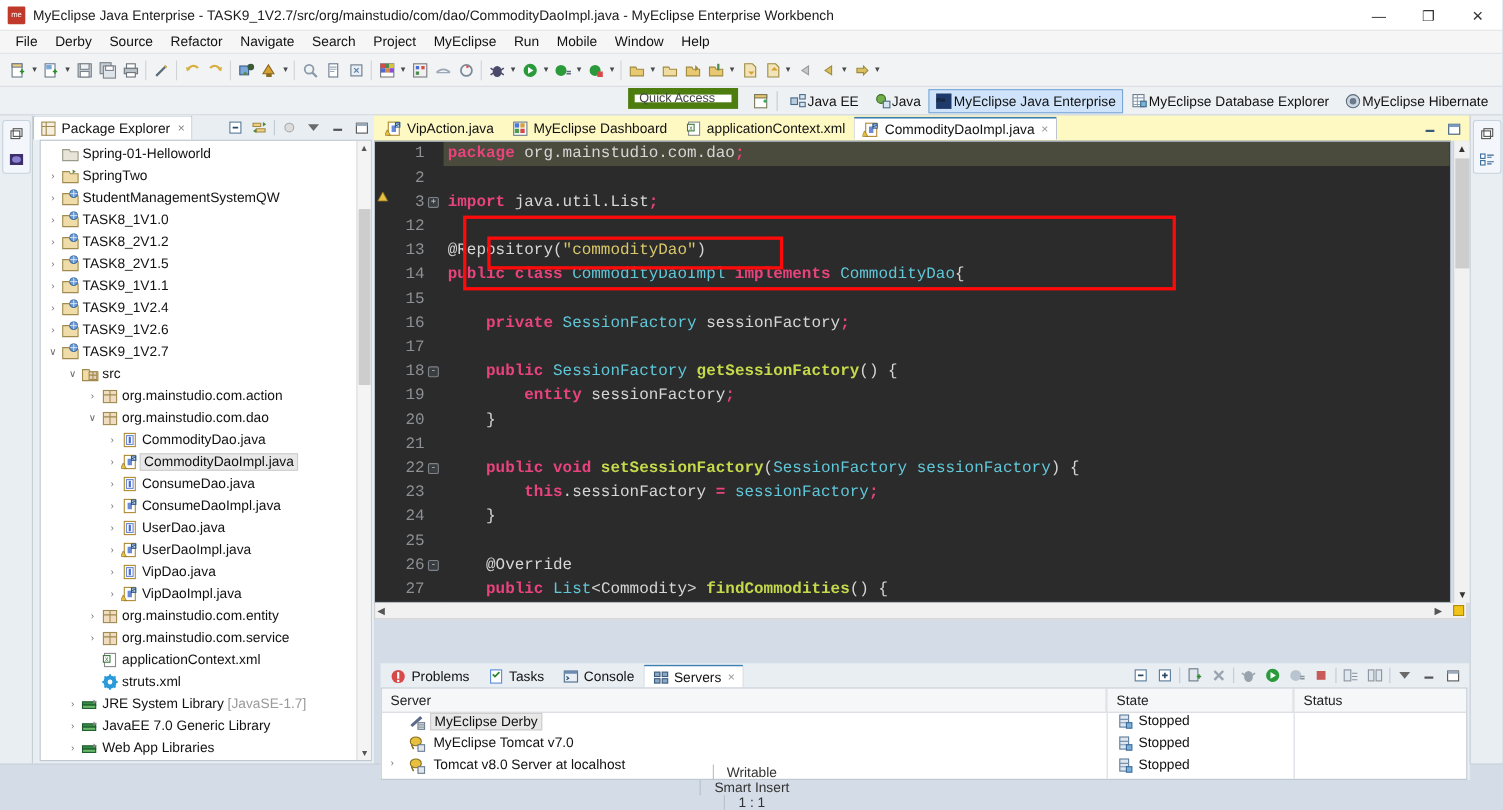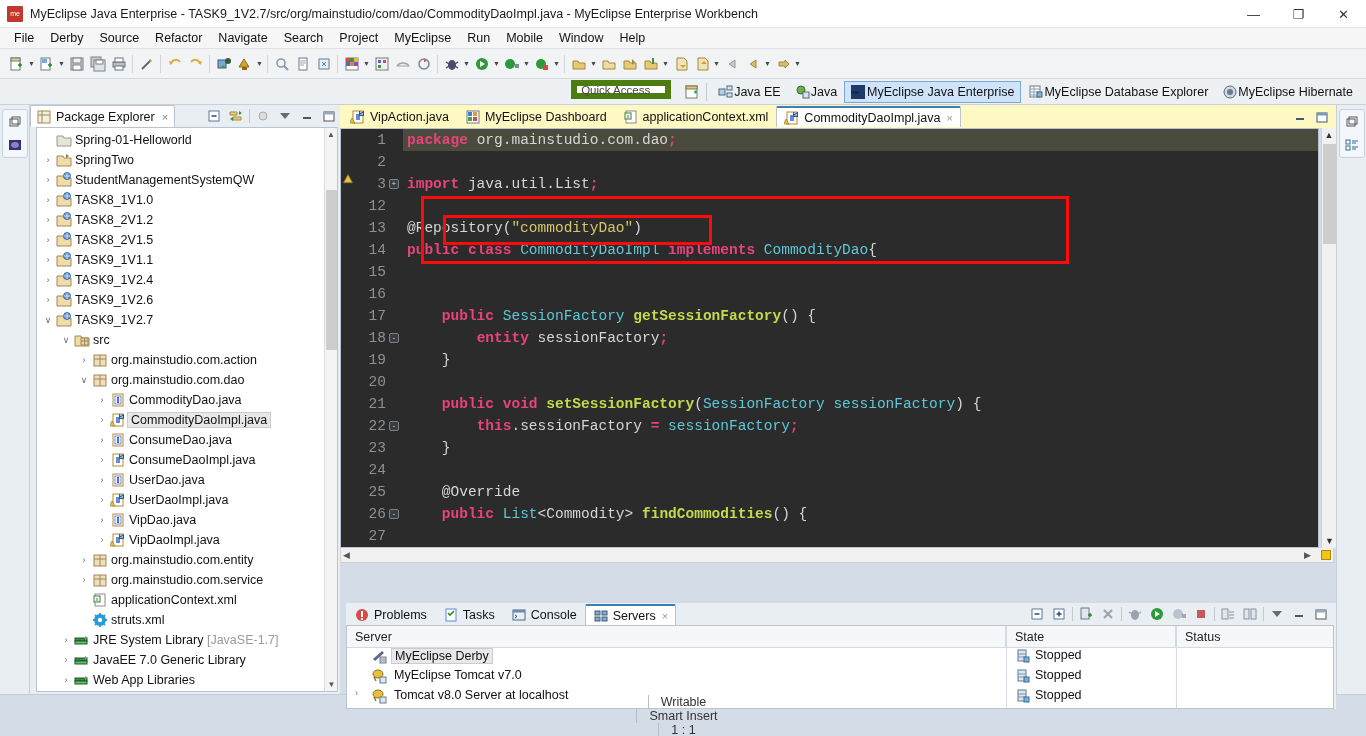--- a/index.html
+++ b/index.html
@@ -1003,20 +1003,21 @@
               </div>
             </div>
           <div id="codepane">
               <div class="cl line1hl"><span class="kw">package </span><span class="pl">org</span><span class="pun">.</span><span class="pl">mainstudio</span><span class="pun">.</span><span class="pl">com</span><span class="pun">.</span><span class="pl">dao</span><span class="kw">;</span></div>
               <div class="cl">&nbsp;</div>
               <div class="cl"><span class="kw">import </span><span class="pl">java</span><span class="pun">.</span><span class="pl">util</span><span class="pun">.</span><span class="pl">List</span><span class="kw">;</span></div>
               <div class="cl">&nbsp;</div>
               <div class="cl"><span class="an">@Repository(</span><span class="str">"commodityDao"</span><span class="an">)</span></div>
               <div class="cl"><span class="kw">public class </span><span class="ty">CommodityDaoImpl </span><span class="kw">implements </span><span class="ty">CommodityDao</span><span class="pun">{</span></div>
               <div class="cl">&nbsp;</div>
+              <div class="cl"><span class="pl">    </span><span class="kw">private </span><span class="ty">SessionFactory </span><span class="pl">sessionFactory</span><span class="kw">;</span></div>
               <div class="cl">&nbsp;</div>
               <div class="cl"><span class="pl">    </span><span class="kw">public </span><span class="ty">SessionFactory </span><span class="mth">getSessionFactory</span><span class="pun">() {</span></div>
               <div class="cl"><span class="pl">        </span><span class="kw">entity </span><span class="pl">sessionFactory</span><span class="kw">;</span></div>
               <div class="cl"><span class="pun">    }</span></div>
               <div class="cl">&nbsp;</div>
               <div class="cl"><span class="pl">    </span><span class="kw">public void </span><span class="mth">setSessionFactory</span><span class="pun">(</span><span class="ty">SessionFactory </span><span class="ty">sessionFactory</span><span class="pun">) {</span></div>
               <div class="cl"><span class="pl">        </span><span class="kw">this</span><span class="pun">.</span><span class="pl">sessionFactory </span><span class="kw">= </span><span class="ty">sessionFactory</span><span class="kw">;</span></div>
               <div class="cl"><span class="pun">    }</span></div>
               <div class="cl">&nbsp;</div>
               <div class="cl"><span class="pl">    </span><span class="an">@Override</span></div>

